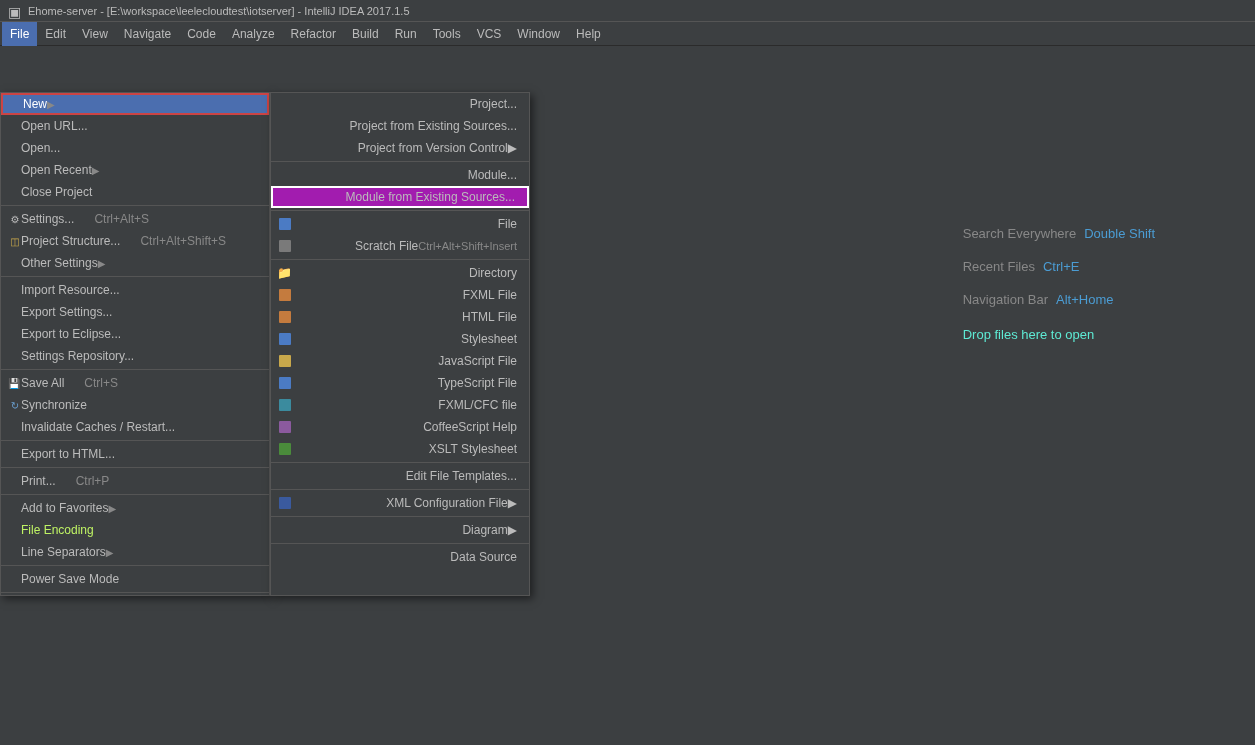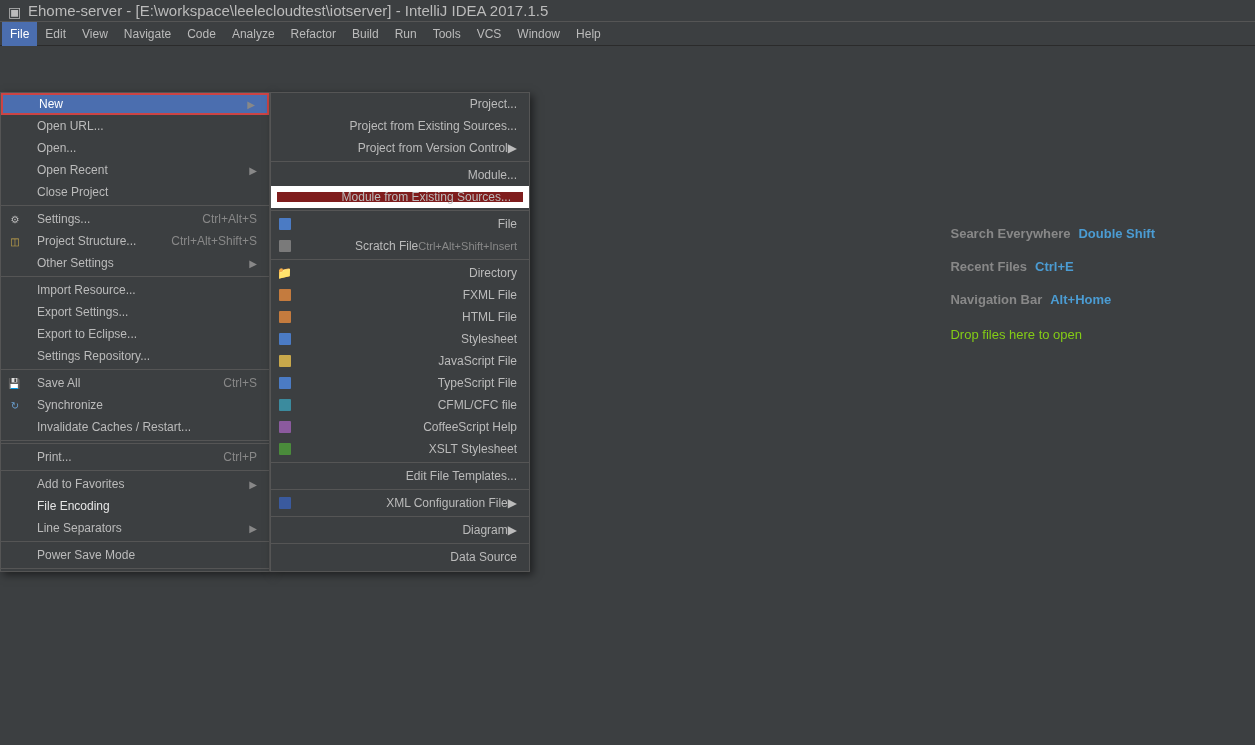--- a/index.html
+++ b/index.html
@@ -24,21 +24,21 @@
       border-bottom: 1px solid #555;
     }
     .title-bar-icon {
       width: 14px;
       height: 14px;
       margin-right: 6px;
       background: #4a8b3b;
       display: inline-block;
     }
     .title-bar-text {
-      font-size: 15px;
+      font-size: 11px;
       color: #bbbbbb;
     }
 
     
     .menu-bar {
       background: #3c3f41;
       height: 24px;
       display: flex;
       align-items: center;
       padding: 0 2px;
@@ -69,31 +69,30 @@
 
     
     .dropdown {
       background: #3c3f41;
       border: 1px solid #555;
       min-width: 270px;
       box-shadow: 3px 3px 8px rgba(0,0,0,0.5);
     }
 
     .dropdown-item {
-      padding: 3px 12px 3px 36px;
+      padding: 3px 12px 3px 20px;
       cursor: pointer;
       display: flex;
       align-items: center;
-      justify-content: space-between;
       height: 22px;
       color: #bbbbbb;
       position: relative;
     }
     .dropdown-item.disabled {
-      color: #e5e5e5;
+      color: #bef264;
       cursor: default;
     }
     .dropdown-item .shortcut {
       color: #888;
       font-size: 12px;
       margin-left: 20px;
     }
     .dropdown-item .arrow {
       font-size: 10px;
       color: #888;
@@ -126,22 +125,22 @@
     .submenu {
       background: #3c3f41;
       border: 1px solid #555;
       min-width: 260px;
       box-shadow: 3px 3px 8px rgba(0,0,0,0.5);
       position: relative;
     }
 
     
     .module-highlight {
-      border: 6px solid #ffffff;
-      background: #7f1d1d;
+      border: 2px solid #ffffff;
+      background: #a21caf;
       color: #ffffff;
     }
 
     
     .main-content {
       position: absolute;
       top: 46px;
       left: 0;
       right: 0;
       bottom: 0;
@@ -153,33 +152,32 @@
       position: absolute;
       right: 100px;
       top: 180px;
     }
 
     .hint-row {
       display: flex;
       align-items: center;
       margin-bottom: 18px;
       font-size: 13px;
-      font-weight: bold;
     }
     .hint-label {
       color: #888;
       margin-right: 8px;
     }
     .hint-key {
       color: #4b9cd3;
       font-size: 13px;
     }
 
     .drop-hint {
-      color: #84cc16;
+      color: #5eead4;
       font-size: 13px;
       margin-top: 20px;
     }
 
     
     .submenu-item {
       padding: 3px 12px 3px 28px;
       cursor: pointer;
       display: flex;
       align-items: center;
@@ -325,20 +323,23 @@
       <div class="dropdown-item">
         <span class="item-icon" style="color:#6a9ecf;">↻</span>
         <span>Synchronize</span>
       </div>
       <div class="dropdown-item">
         <span>Invalidate Caches / Restart...</span>
       </div>
 
       <div class="dropdown-separator"></div>
 
+      <div class="dropdown-item">
+        <span>Export to HTML...</span>
+      </div>
 
       <div class="dropdown-separator"></div>
 
       <div class="dropdown-item">
         <span>Print...</span>
         <span class="shortcut">Ctrl+P</span>
       </div>
 
       <div class="dropdown-separator"></div>
 
@@ -436,21 +437,21 @@
       <div class="submenu-item">
         <span class="item-icon">
             <span class="sq sq-blue"></span>
           </span>
         <span>TypeScript File</span>
       </div>
       <div class="submenu-item">
         <span class="item-icon">
             <span class="sq sq-cyan"></span>
           </span>
-        <span>CFML/CFC file</span>
+        <span>FXML/CFC file</span>
       </div>
       <div class="submenu-item">
         <span class="item-icon">
             <span class="sq sq-purple"></span>
           </span>
         <span>CoffeeScript Help</span>
       </div>
       <div class="submenu-item">
         <span class="item-icon">
             <span class="sq sq-green"></span>

